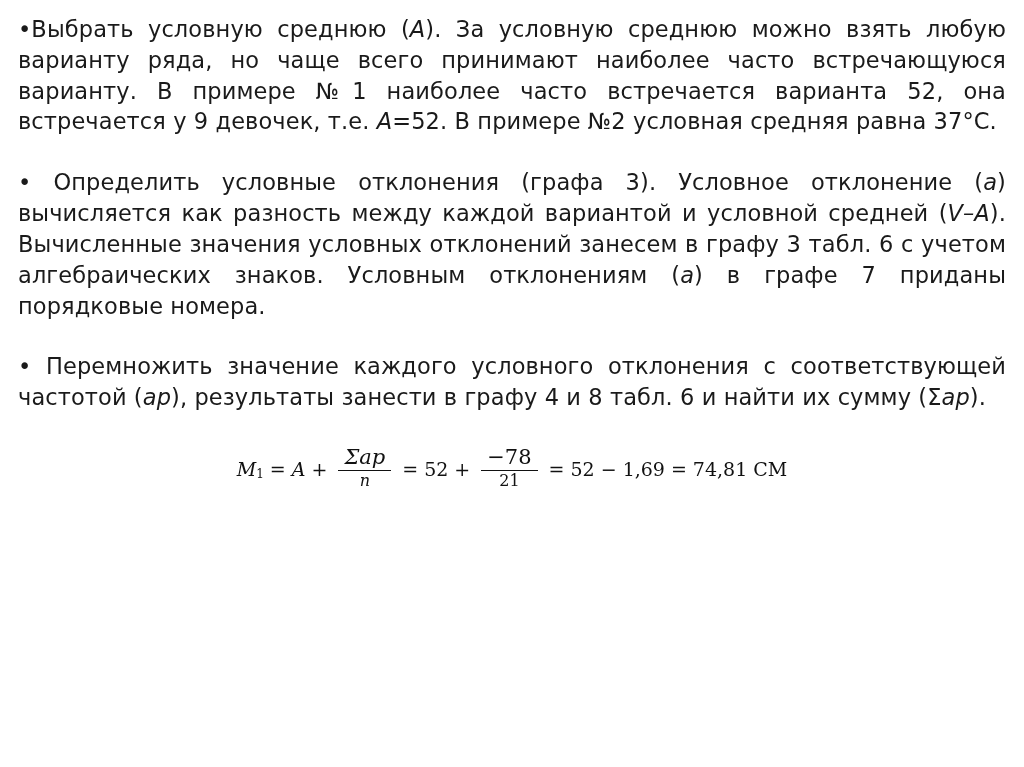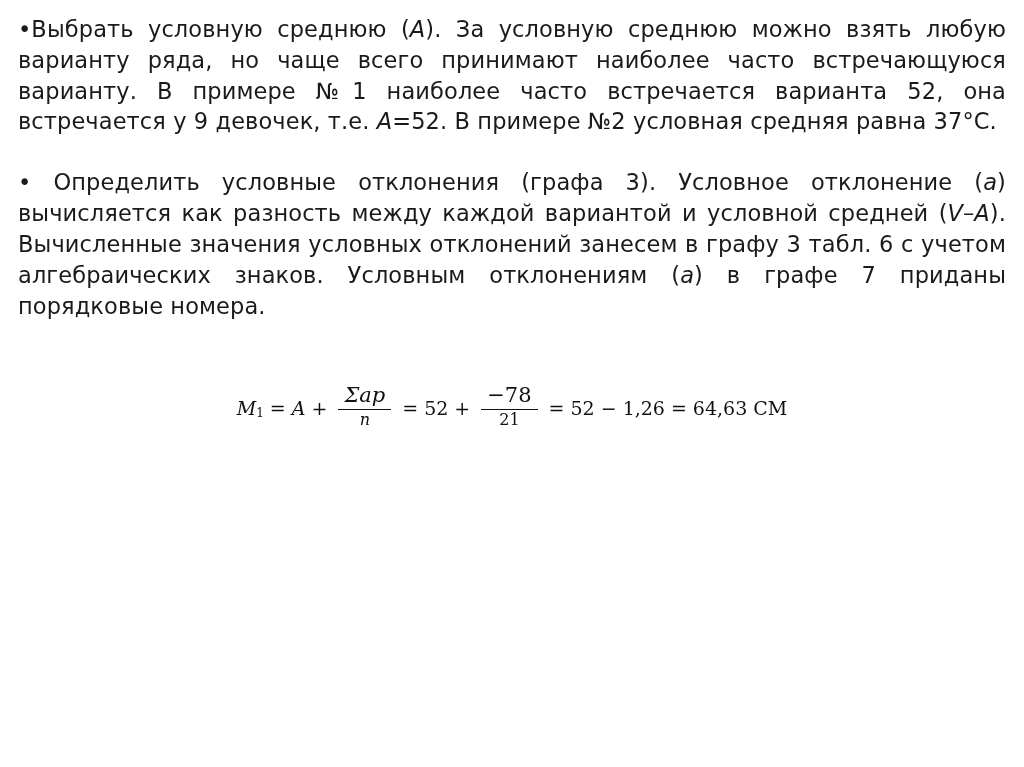--- a/index.html
+++ b/index.html
@@ -108,20 +108,23 @@
   </p>
 
   <div class="block-gap-1"></div>
 
   <p class="para">
     <span>• Определить условные отклонения (графа 3). Условное отклонение (</span><em class="it">a</em><span>) вычисляется как разность между каждой вариантой и условной средней (</span><em class="it">V–A</em><span>). Вычисленные значения условных отклонений занесем в графу 3 табл. 6 с учетом алгебраических знаков. Условным отклонениям (</span><em class="it">a</em><span>) в графе 7 приданы порядковые номера.</span>
   </p>
 
   <div class="block-gap-2"></div>
 
+  <p class="para">
+    <span>• Перемножить значение каждого условного отклонения с соответствующей частотой (</span><em class="it">ap</em><span>), результаты занести в графу 4 и 8 табл. 6 и найти  их сумму (Σ</span><em class="it">ap</em><span>).</span>
+  </p>
 
   <div class="block-gap-3"></div>
 
 
   <div class="formula-wrap">
     <span class="formula">
       <span class="var">M</span>
         <span class="sub">1</span>
       <span class="op">=</span>
       <span class="var">A</span>
@@ -135,20 +138,20 @@
       <span class="roman">52</span>
       <span class="op">+</span>
       <span class="frac">
         <span class="num roman">−78</span>
         <span class="bar"></span>
         <span class="den roman">21</span>
       </span>
       <span class="op">=</span>
       <span class="roman">52</span>
       <span class="op">−</span>
-      <span class="roman">1,26</span>
+      <span class="roman">1,69</span>
       <span class="op">=</span>
-      <span class="roman">64,63</span>
+      <span class="roman">74,81</span>
       <span class="unit">СМ</span>
     </span>
   </div>
 
 </div>
 
 </body></html>

